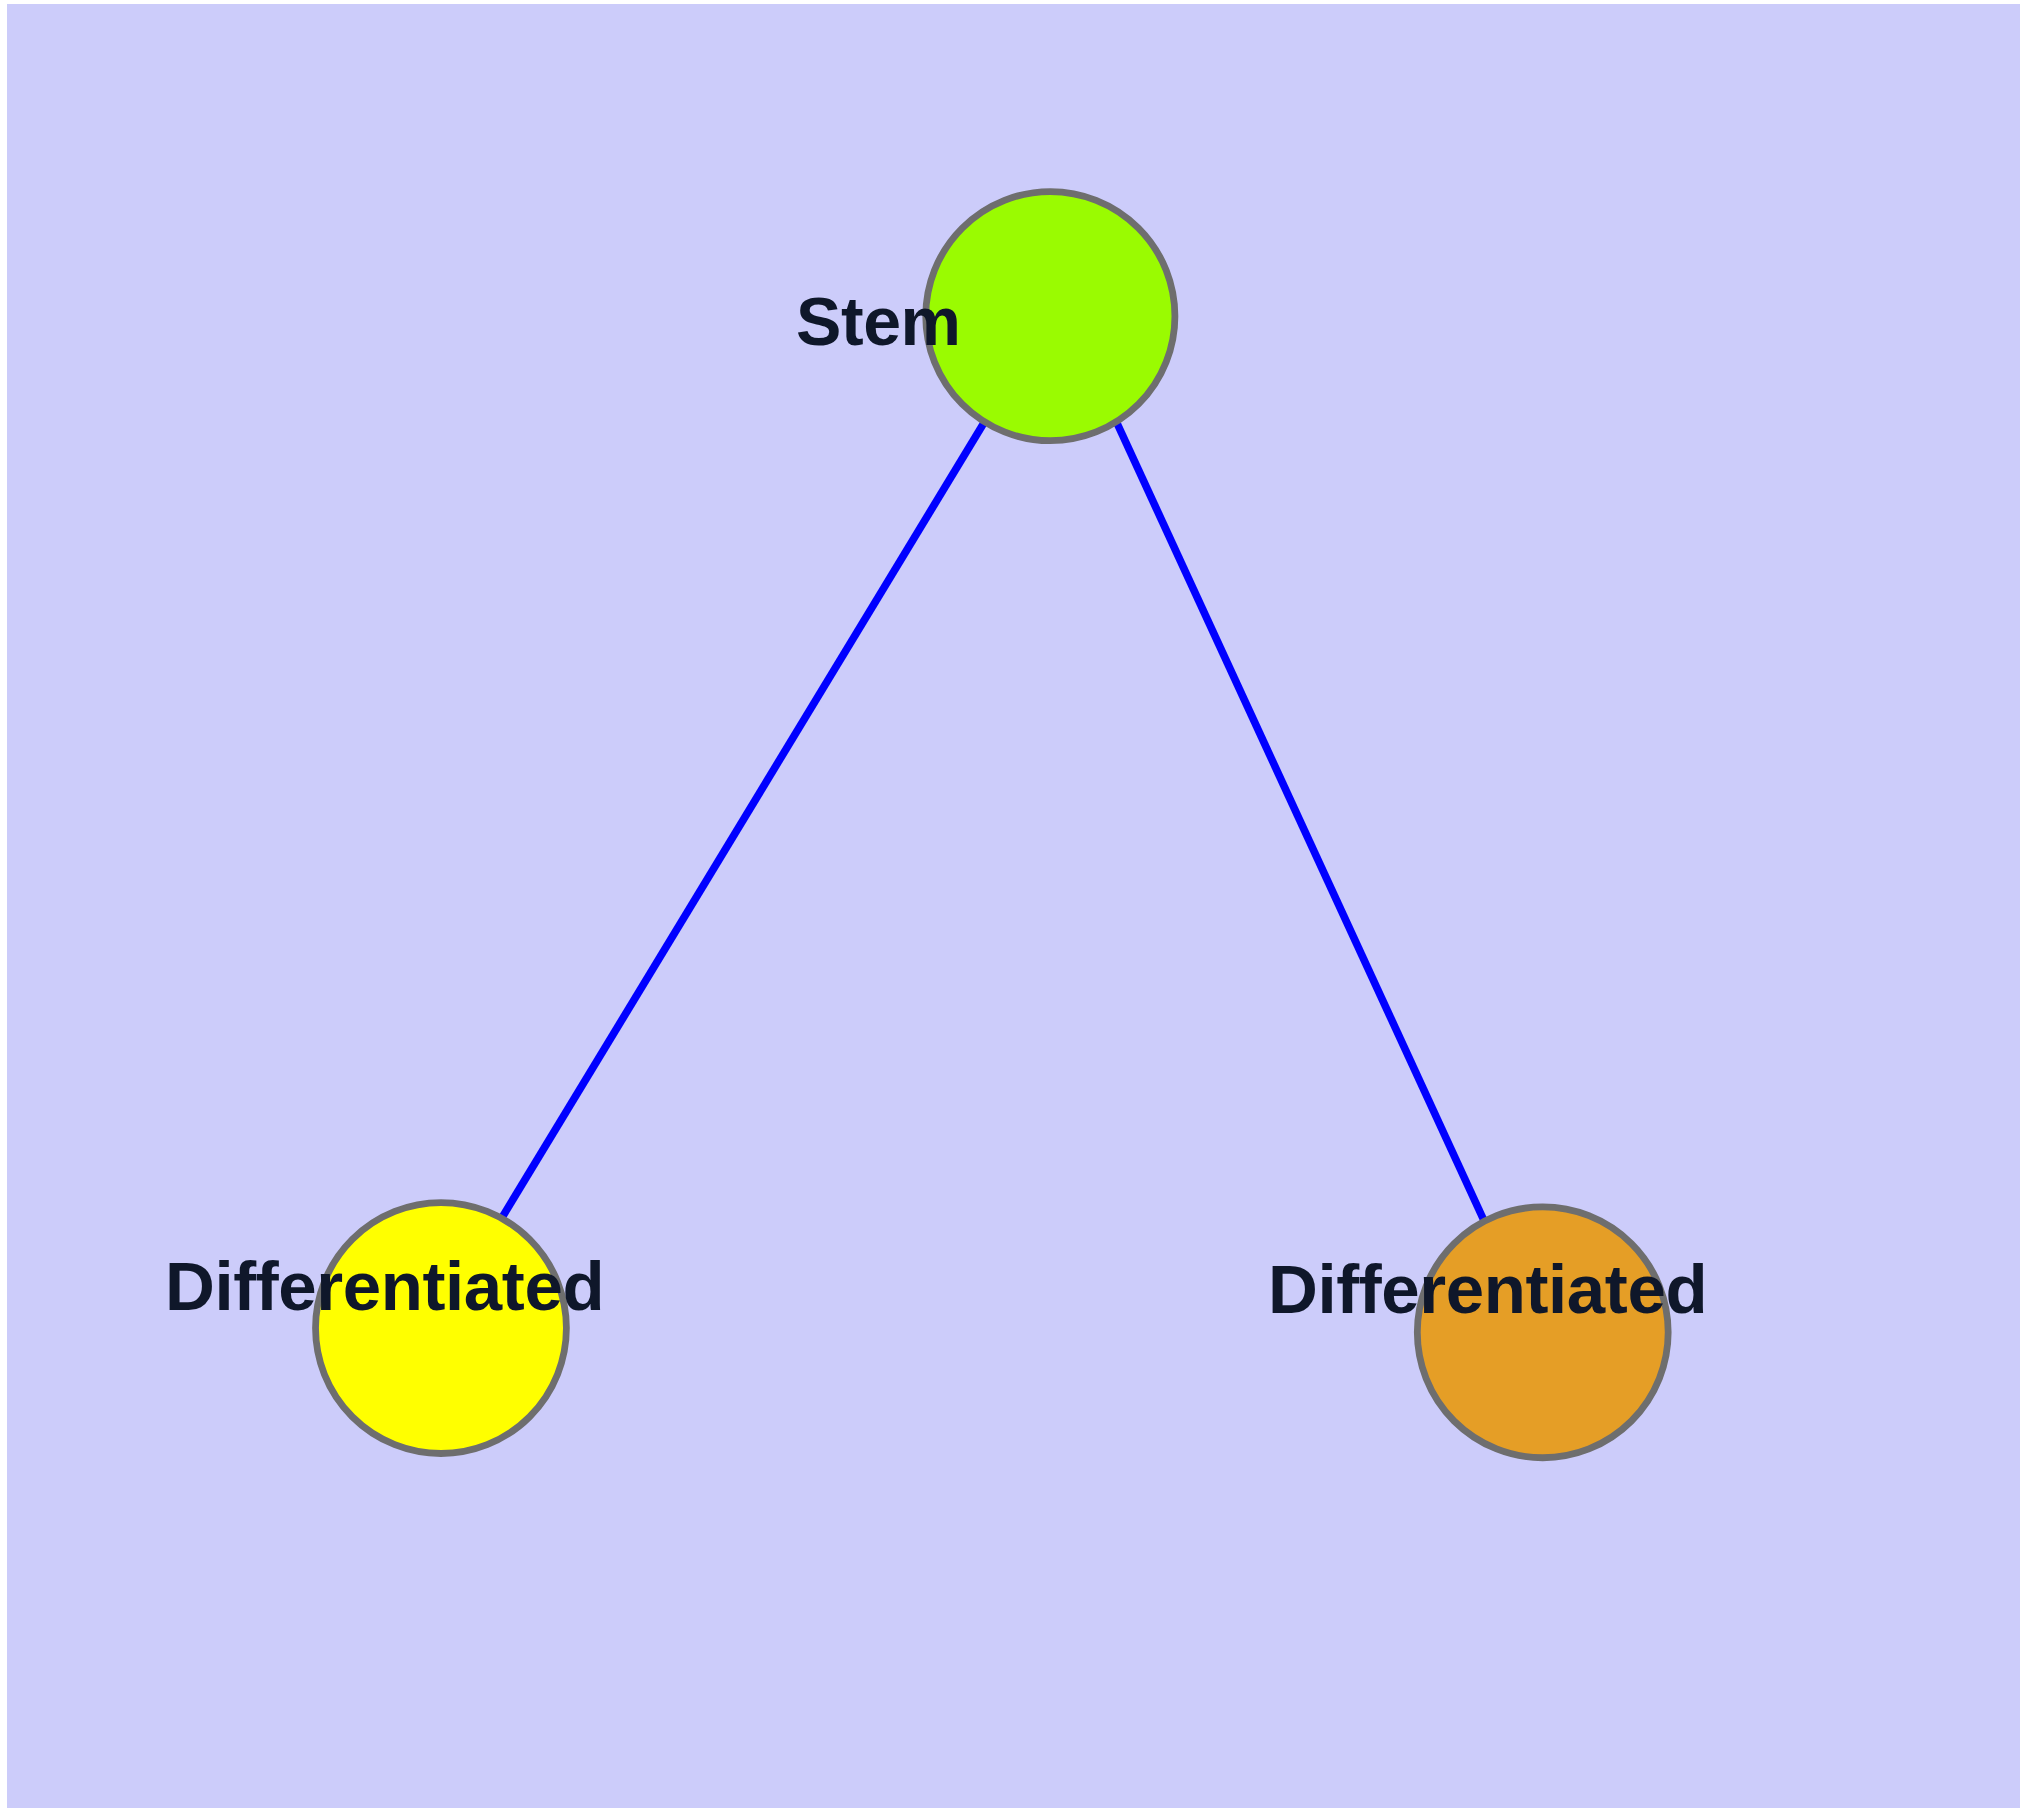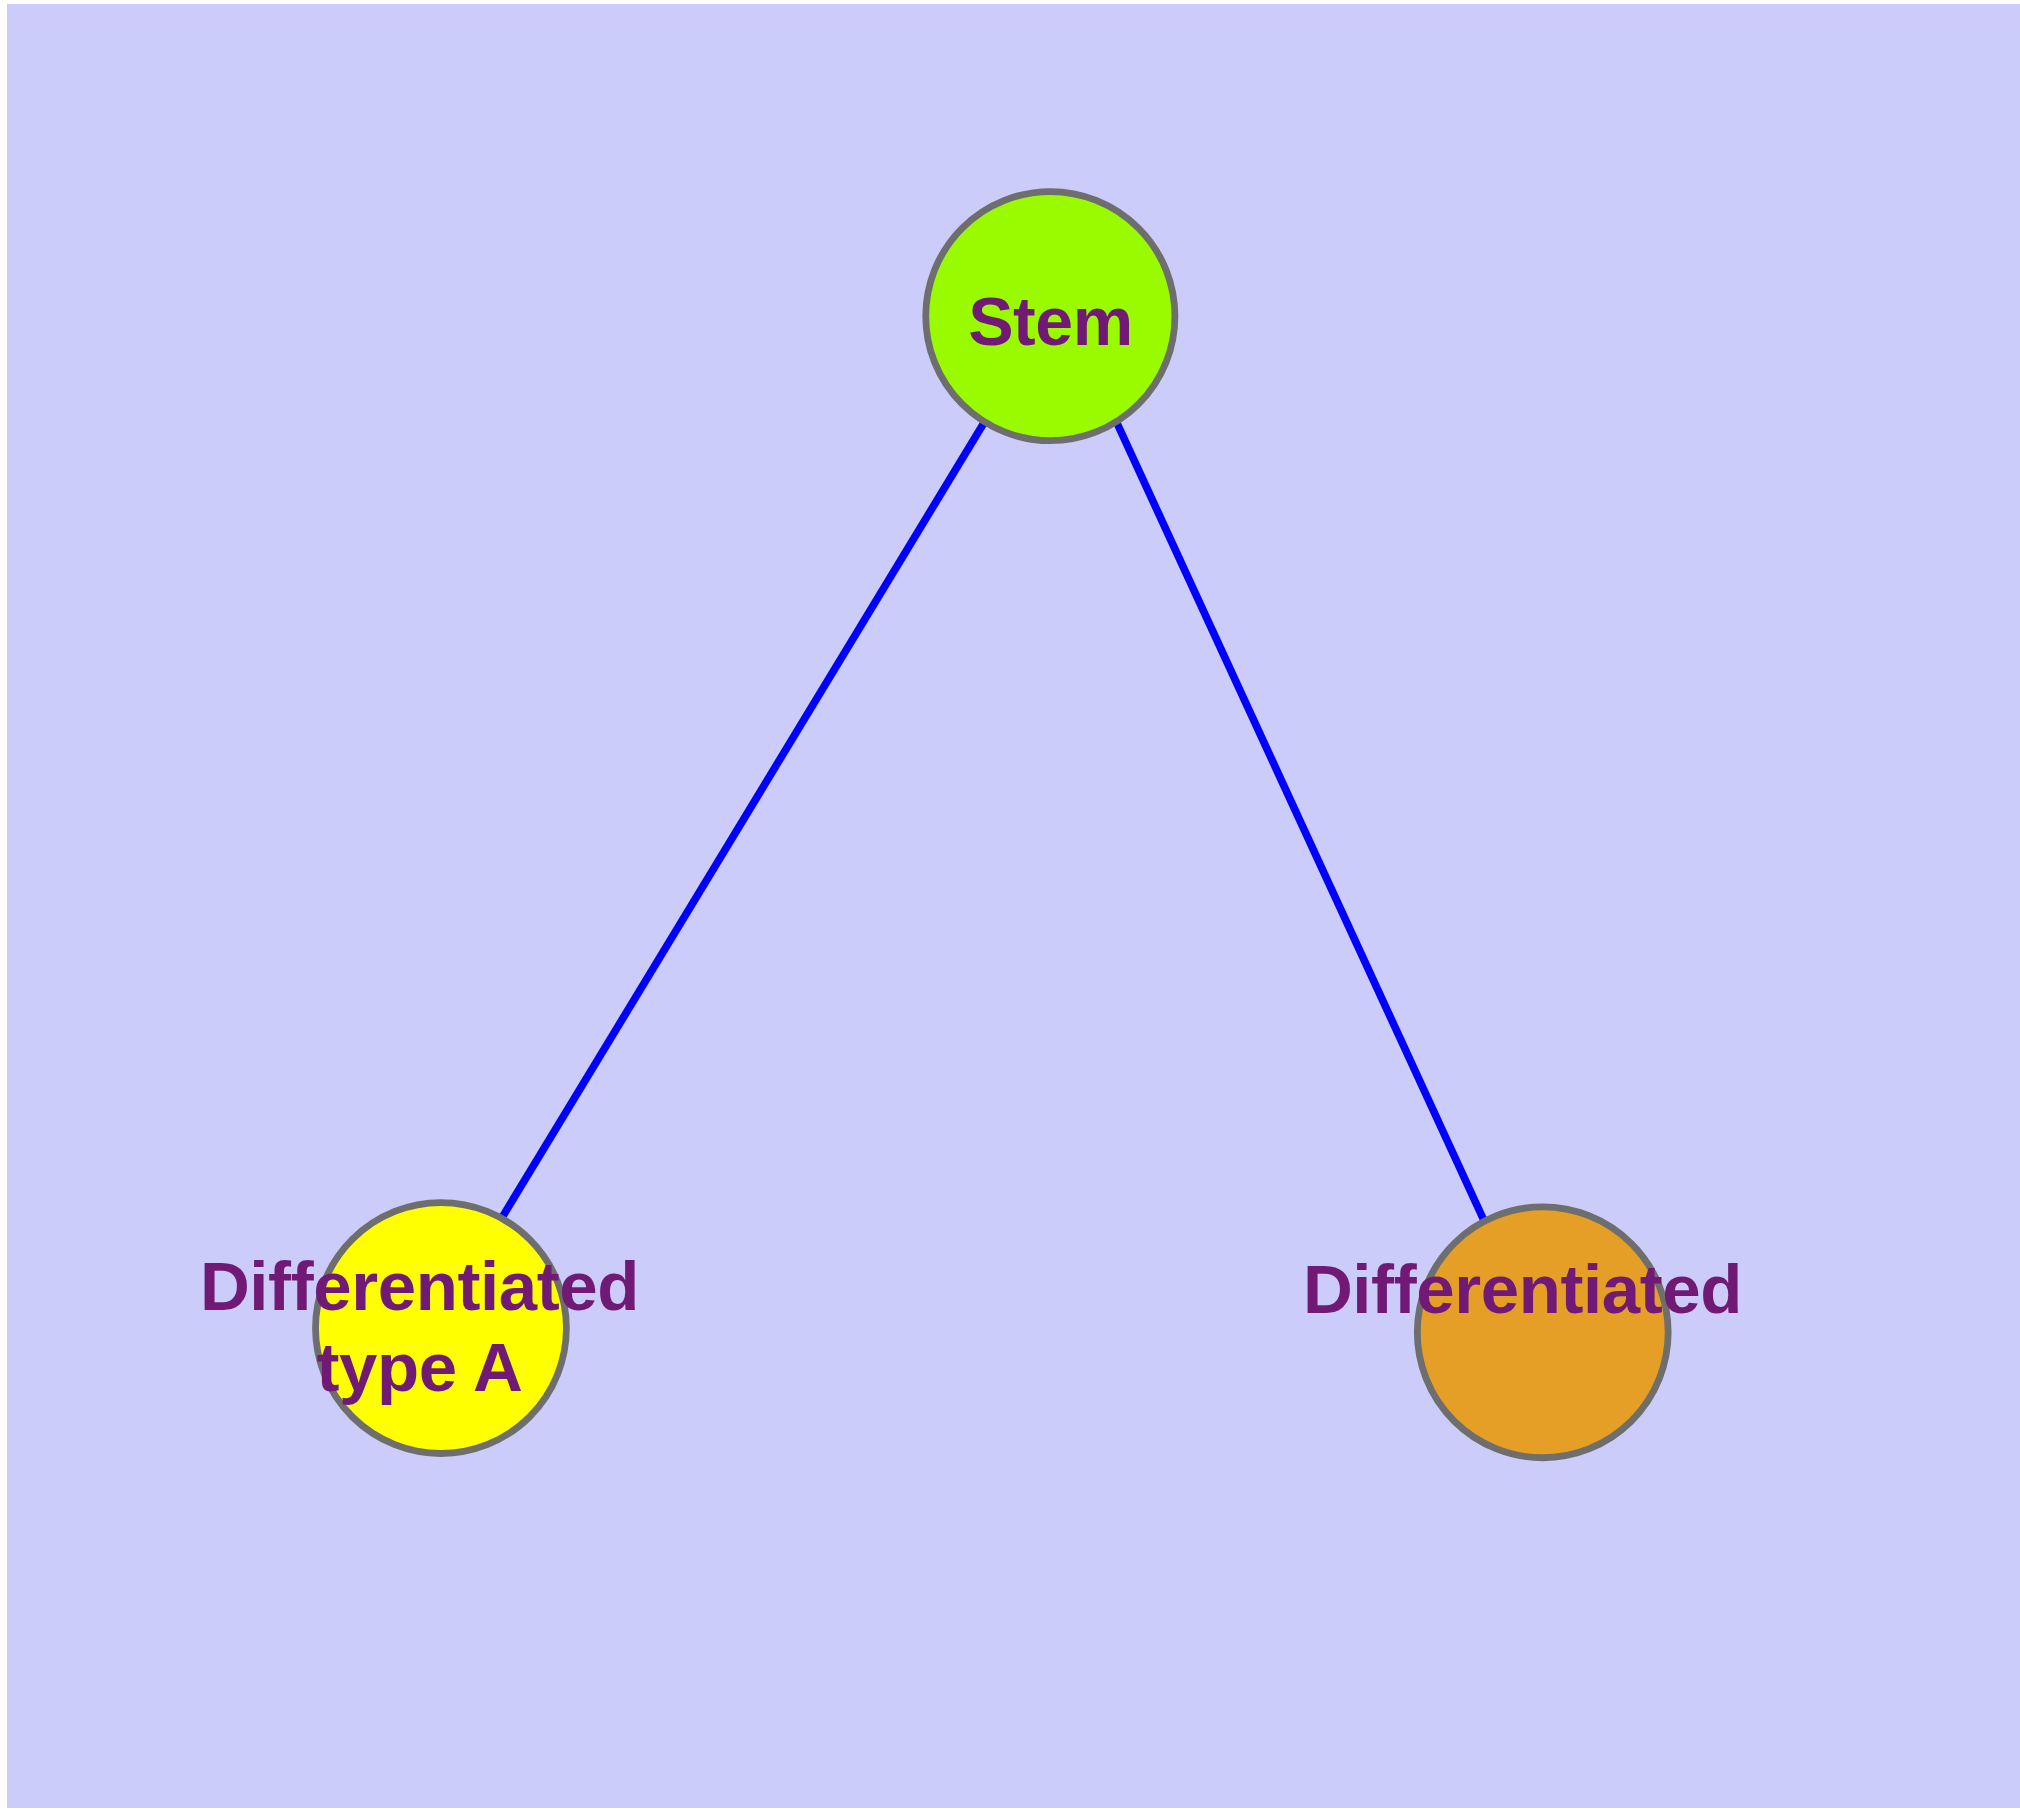--- a/index.html
+++ b/index.html
@@ -36,23 +36,23 @@
     stroke: #6e6e6e;
     stroke-width: 8;
   }
   .edge-line {
     stroke: #0000ff;
     stroke-width: 9;
     stroke-linecap: butt;
   }
   .node-label {
     position: absolute;
-    color: #701a75;
+    color: #0f172a;
     font-weight: bold;
-    text-align: center;
+    text-align: left;
     line-height: 1.18;
     white-space: pre;
     letter-spacing: -0.4px;
     pointer-events: none;
   }
   #label-stem {
     font-size: 68px;
     left: 796px;
     top: 281px;
     width: 509px;
@@ -84,18 +84,18 @@
     </g>
     <g>
       <circle class="node-circle" cx="1239" cy="373" r="147" fill="#9afb01"></circle>
       <circle class="node-circle" cx="520" cy="1567" r="148" fill="#ffff00"></circle>
       <circle class="node-circle" cx="1820" cy="1572" r="148" fill="#e59e26"></circle>
     </g>
   </svg>
 
   <div class="node-label" id="label-stem"><span>Stem</span></div>
 
-  <div class="node-label" id="label-type-a"><span>Differentiated</span><br><span>type A</span></div>
+  <div class="node-label" id="label-type-a"><span>Differentiated</span><br></div>
 
   <div class="node-label" id="label-type-b"><span>Differentiated</span><br></div>
 
 </div>
 
 
 </body></html>

